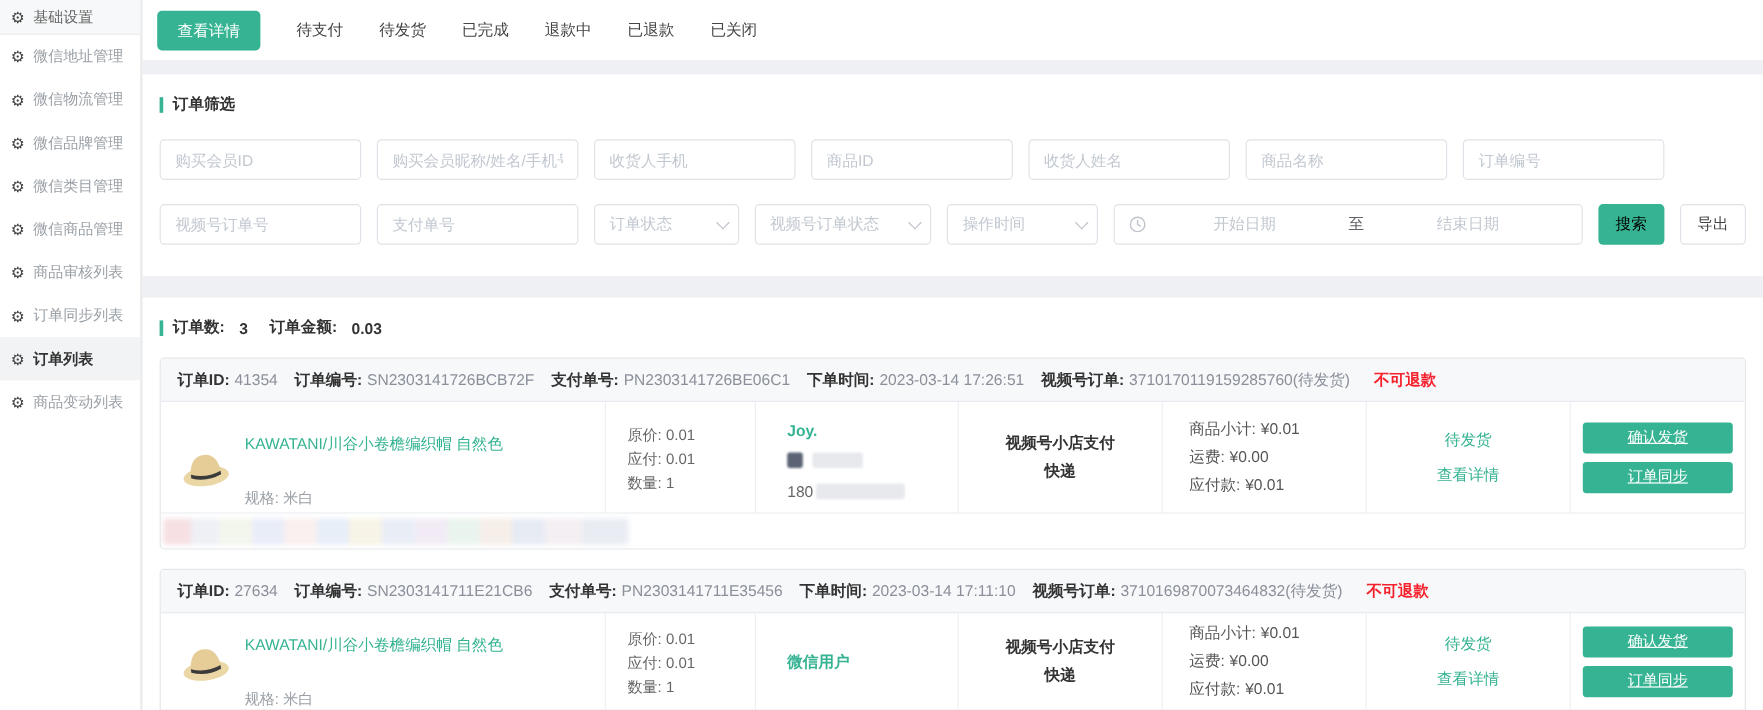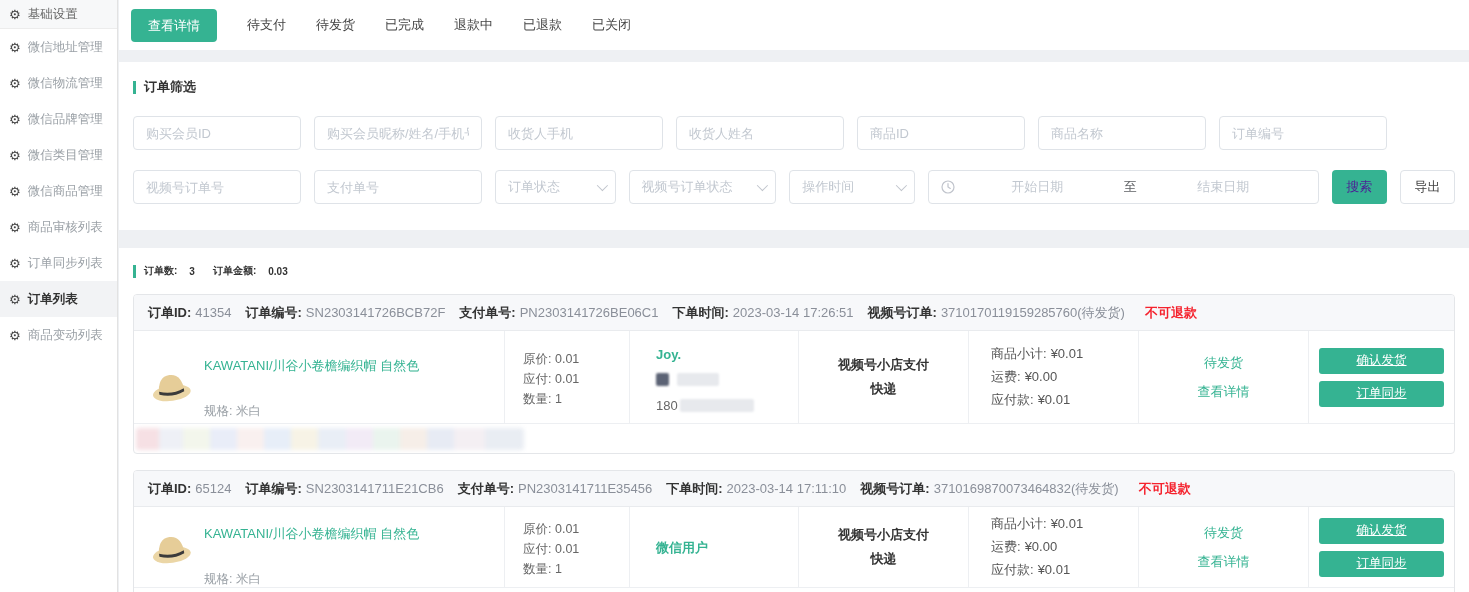--- a/index.html
+++ b/index.html
@@ -37,26 +37,26 @@
   .fin{height:34px;border:1px solid var(--input-border);border-radius:4px;padding:0 12px;font-size:13px;color:#333;outline:none;}
   .fin::placeholder{color:var(--placeholder);}
   .w168{width:168px;}
   .fselect{height:34px;border:1px solid var(--input-border);border-radius:4px;padding:0 10px 0 12px;font-size:13px;color:var(--placeholder);display:flex;align-items:center;justify-content:space-between;cursor:pointer;background:#fff;}
   .chev{width:8px;height:8px;border-right:1.5px solid #C0C4CC;border-bottom:1.5px solid #C0C4CC;transform:rotate(45deg) translateY(-2px);margin-left:6px;}
   .daterange{width:404px;height:34px;border:1px solid var(--input-border);border-radius:4px;display:flex;align-items:center;padding:0 12px;font-size:13px;background:#fff;cursor:pointer;}
   .daterange .dstart,.daterange .dend{flex:1;text-align:center;color:var(--placeholder);}
   .daterange .dto{color:#606266;padding:0 4px;}
   .clock{width:14px;height:14px;flex:none;}
   .btn{height:34px;border:none;border-radius:4px;font-size:13px;cursor:pointer;}
-  .btn-search{width:57px;background:var(--accent);color:#4c1d95;}
+  .btn-search{width:57px;background:var(--accent);color:#000000;}
   .btn-export{width:57px;background:#fff;color:#444;border:1px solid var(--input-border);}
 
   
   .orders-card{margin-top:18px;padding:16px 14px;min-height:330px;}
-  .summary{display:flex;align-items:center;gap:8px;font-size:10px;font-weight:bold;color:#333;}
+  .summary{display:flex;align-items:center;gap:8px;font-size:13px;font-weight:bold;color:#333;}
   .summary .gap{margin-left:10px;}
   .summary b{margin-left:4px;}
 
   .ocard{margin-top:16px;border:1px solid var(--border);border-radius:4px;overflow:hidden;}
   .oc-header{background:#F7F8FA;height:36px;display:flex;align-items:center;padding:0 14px;font-size:13px;border-bottom:1px solid #E9EBEE;white-space:nowrap;}
   .oc-header .lbl{font-weight:bold;color:#333;margin-right:4px;}
   .oc-header .val{color:#8A8F99;margin-right:14px;}
   .oc-header .refund{color:var(--red);font-weight:bold;margin-left:6px;}
 
   .oc-body{display:flex;align-items:stretch;}
@@ -155,22 +155,22 @@
   <div class="card filter-card">
     <div class="sec-title">
       <span class="sec-bar"></span>
       <span>订单筛选</span>
     </div>
 
     <div class="frow">
       <input class="fin w168" placeholder="购买会员ID" style="">
       <input class="fin w168" placeholder="购买会员昵称/姓名/手机号" style="">
       <input class="fin w168" placeholder="收货人手机" style="">
+      <input class="fin w168" placeholder="商品ID" style="">
       <input class="fin w168" placeholder="收货人姓名" style="">
-      <input class="fin w168" placeholder="商品ID" style="">
       <input class="fin w168" placeholder="商品名称" style="">
       <input class="fin w168" placeholder="订单编号" style="">
     </div>
 
     <div class="frow">
       <input class="fin w168" placeholder="视频号订单号" style="">
       <input class="fin w168" placeholder="支付单号" style="">
       <div class="fselect" style="width:124px">
         <span>订单状态</span>
         <span class="chev"></span>
@@ -270,21 +270,21 @@
         </div>
       </div>
       <div class="addr-row">
         <div class="addr-blur"></div>
       </div>
     </div>
 
     <div class="ocard">
       <div class="oc-header">
         <span class="lbl">订单ID:</span>
-          <span class="val">65124</span>
+          <span class="val">27634</span>
         <span class="lbl">订单编号:</span>
           <span class="val">SN2303141711E21CB6</span>
         <span class="lbl">支付单号:</span>
           <span class="val">PN2303141711E35456</span>
         <span class="lbl">下单时间:</span>
           <span class="val">2023-03-14 17:11:10</span>
         <span class="lbl">视频号订单:</span>
           <span class="val">3710169870073464832(待发货)</span>
         <span class="refund">不可退款</span>
       </div>

